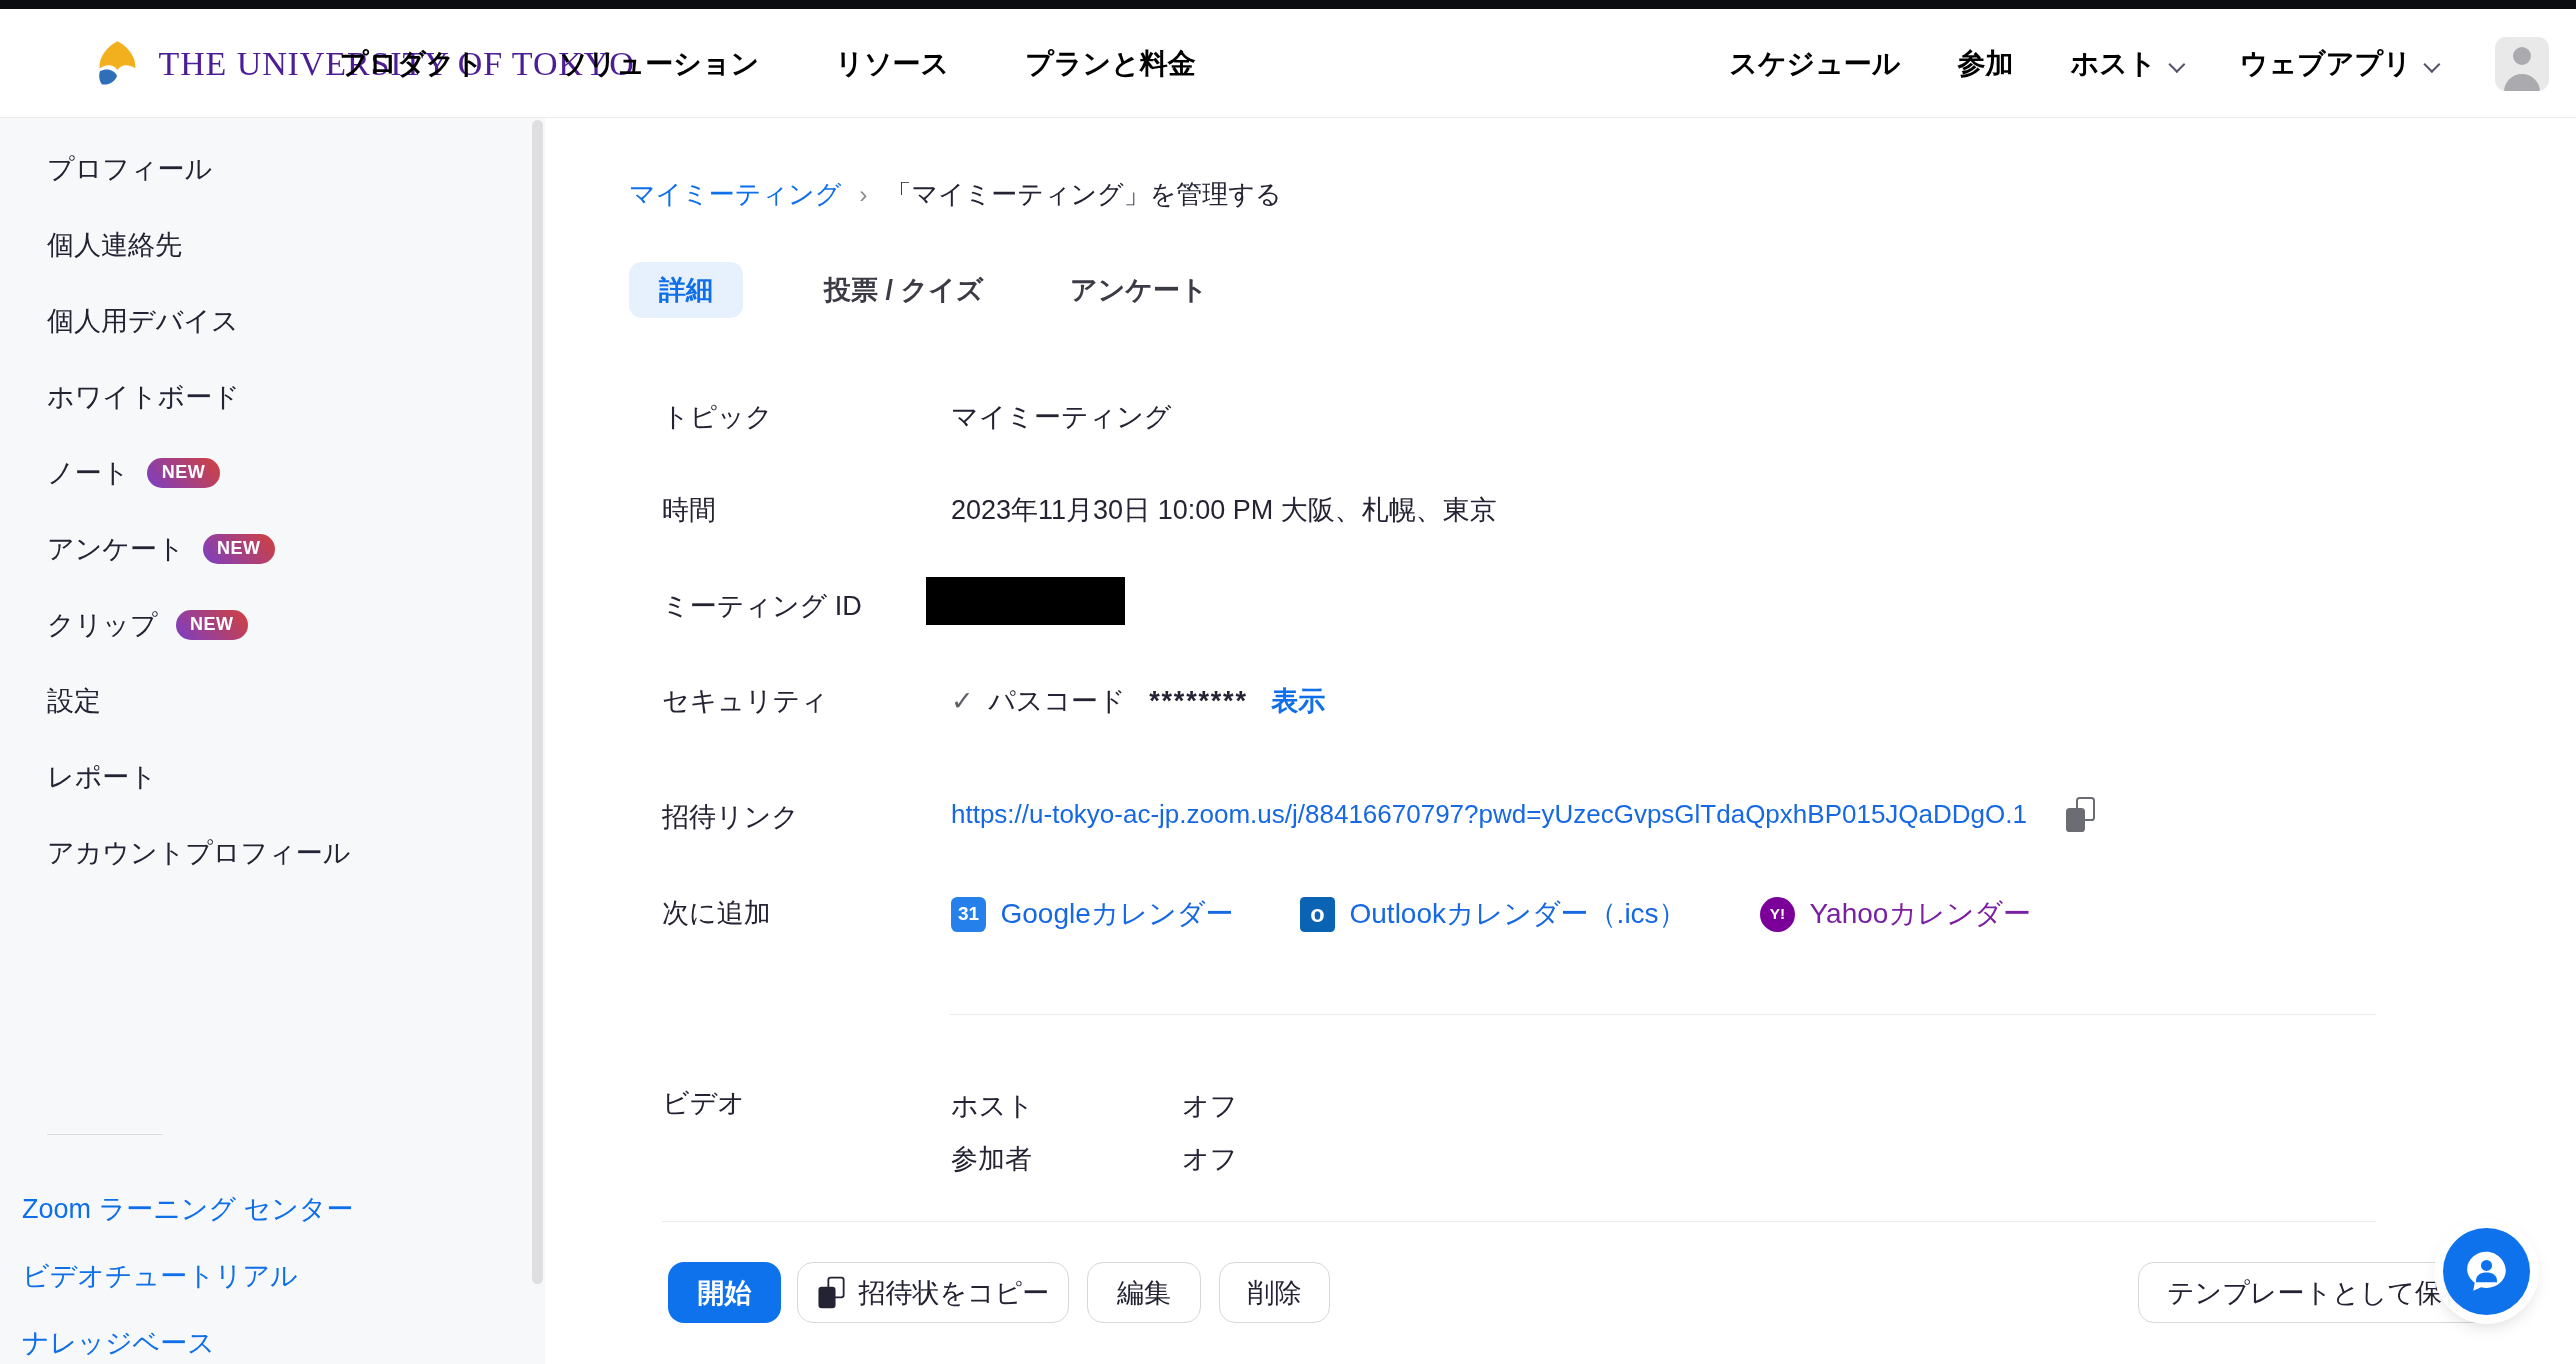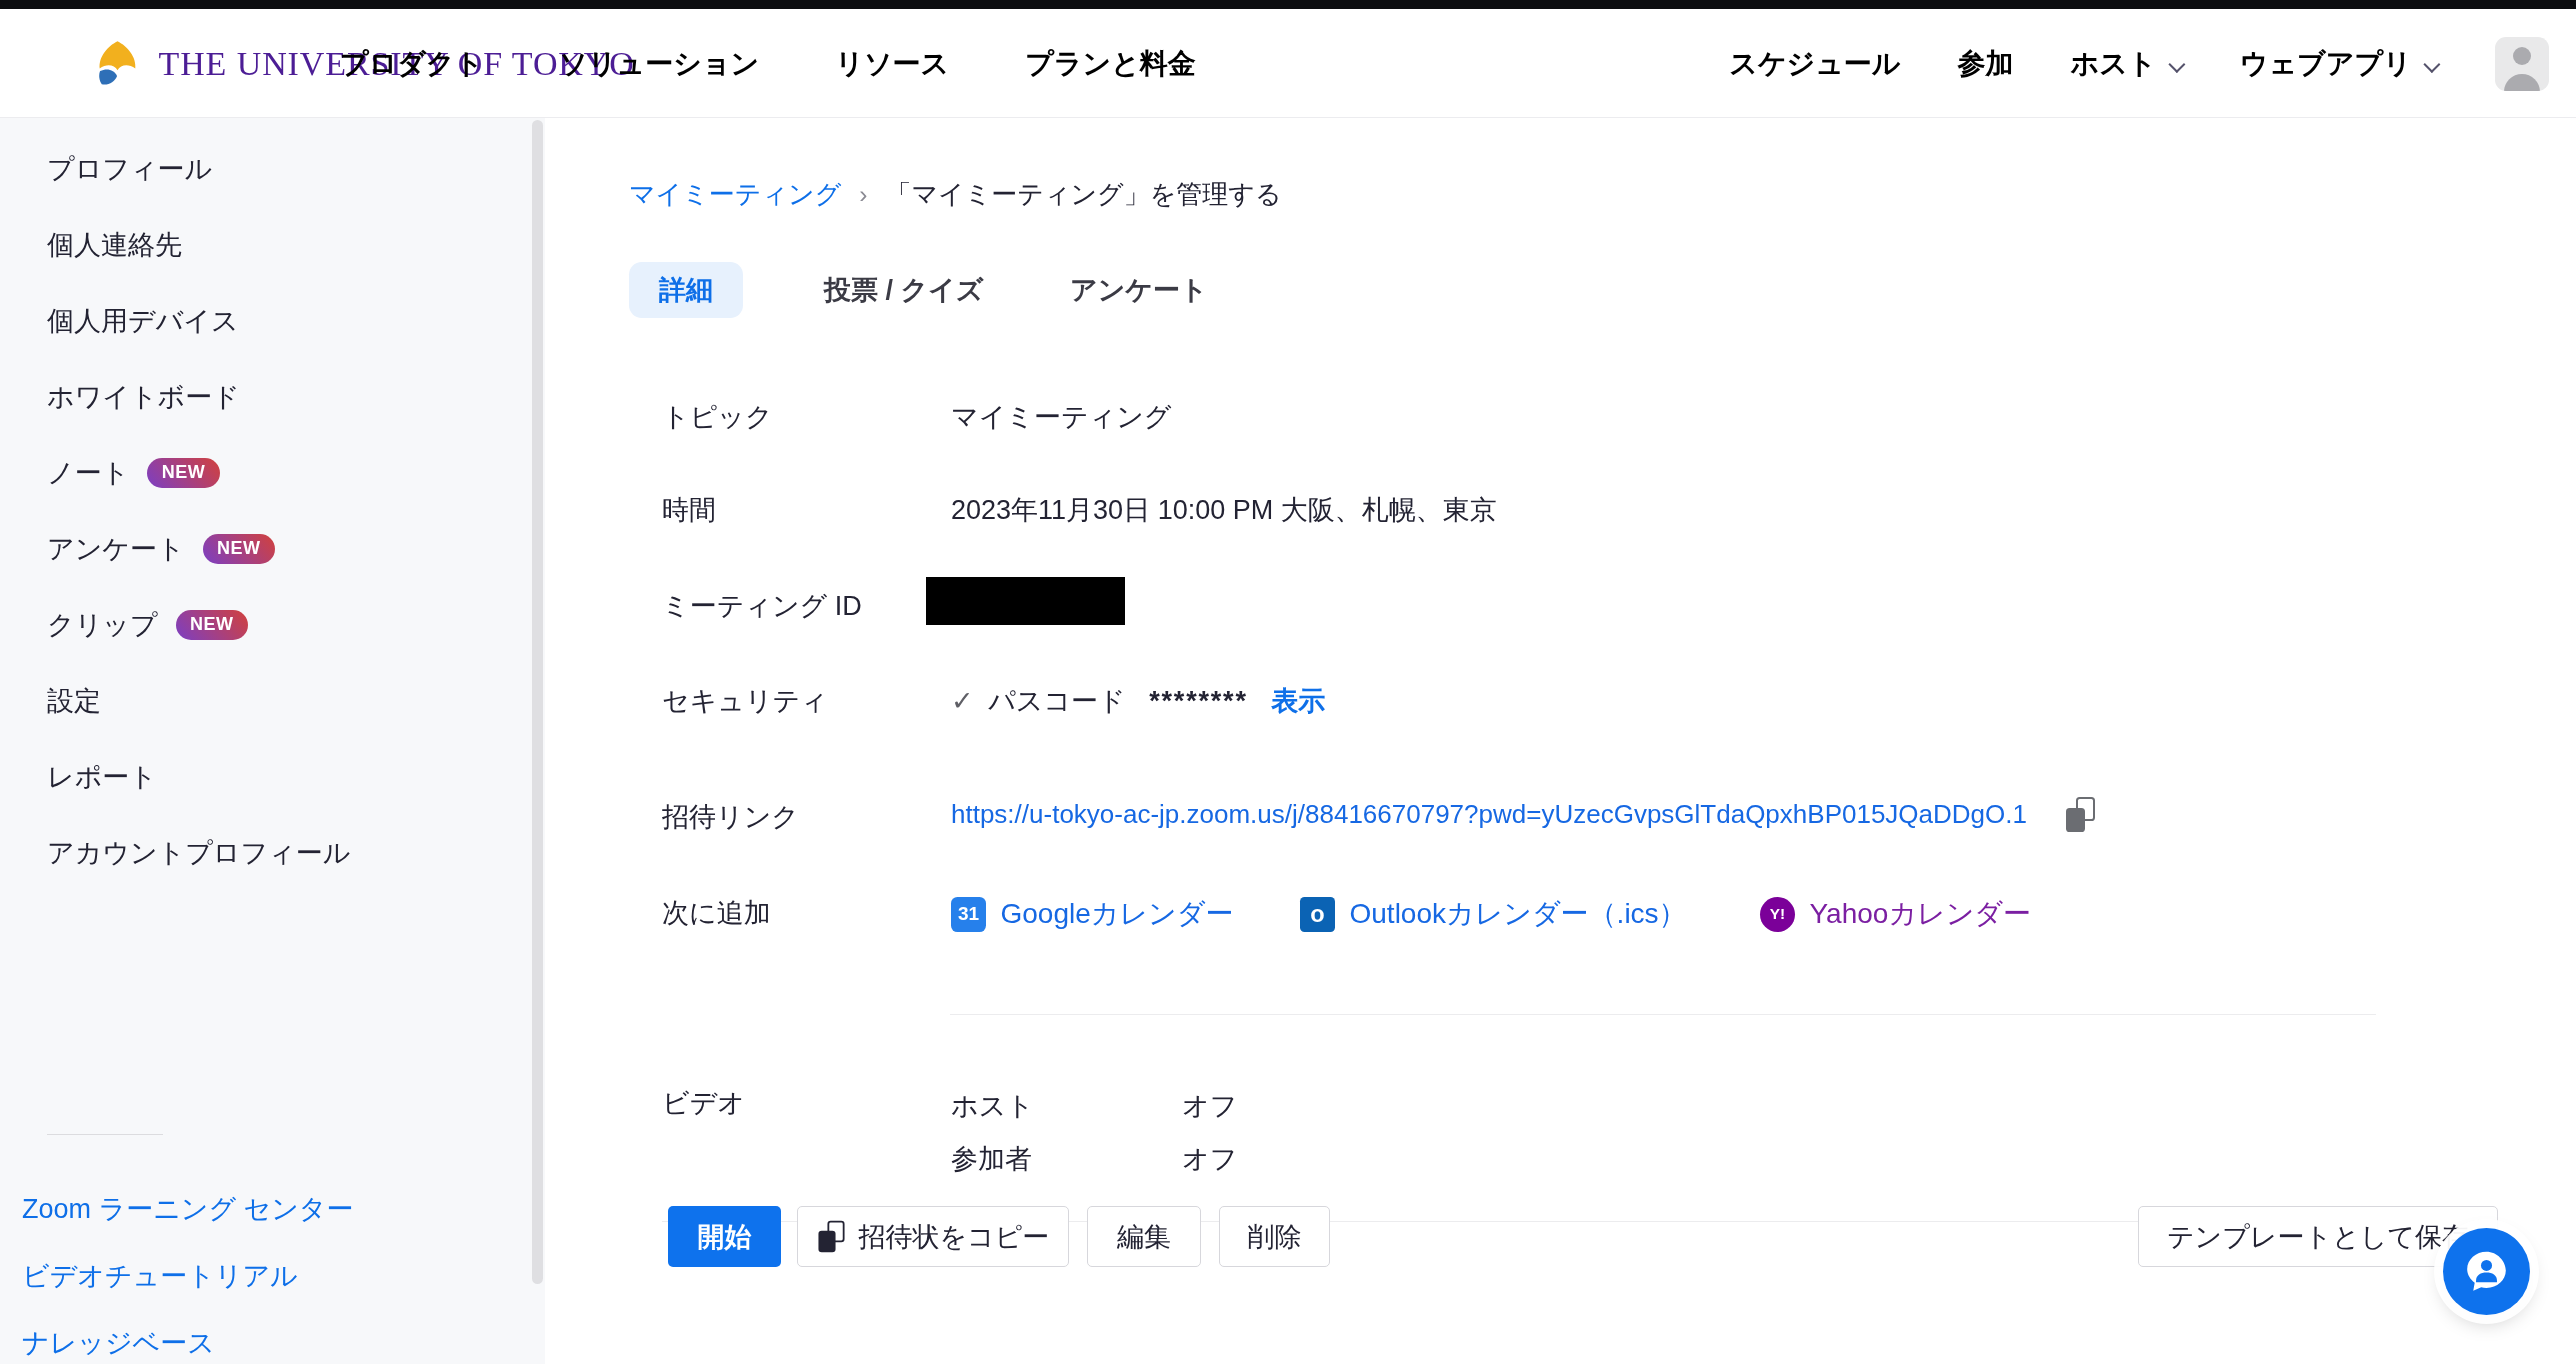--- a/index.html
+++ b/index.html
@@ -67,21 +67,21 @@
   .cal-text { font-size:28px; white-space:nowrap; }
   .gcal { width:35px; height:35px; border-radius:6.4px; background:#2680eb; color:#fff; font-size:19px; font-weight:700; display:flex; align-items:center; justify-content:center; }
   .ocal { width:35px; height:35px; border-radius:4.5px; background:#0b63b4; color:#fff; font-size:23.6px; font-weight:700; display:flex; align-items:center; justify-content:center; }
   .ycal { width:35px; height:35px; border-radius:50%; background:#7b0099; color:#fff; font-size:15.4px; font-weight:700; display:flex; align-items:center; justify-content:center; }
   .cal-blue { color:#1668e3; }
   .cal-purple { color:#7b1fa2; }
 
   .divider1 { position:absolute; left:405px; top:896px; width:1426px; border-top:1.8px solid #ececee; }
   .divider2 { position:absolute; left:117px; top:1103px; width:1714px; border-top:1.8px solid #ececee; }
 
-  .btn { position:absolute; top:1088px; height:61px; border-radius:5px; font-size:27px; display:flex; align-items:center; justify-content:center; cursor:pointer; border:none; background:#fff; font-family:Liberation Mono, monospace; color:#232333; white-space:nowrap; }
+  .btn { position:absolute; top:1144px; height:61px; border-radius:16px; font-size:27px; display:flex; align-items:center; justify-content:center; cursor:pointer; border:none; background:#fff; font-family:Liberation Mono, monospace; color:#232333; white-space:nowrap; }
   .btn.primary { left:123px; width:113px; background:#0e72ed; color:#fff; font-weight:600; }
   .btn.outline { border:1.8px solid #d7d7dc; }
   .btn.copyinv { left:252px; width:272px; gap:12.7px; }
   .btn.edit { left:542px; width:114px; }
   .btn.del { left:674px; width:111px; }
   .btn.savetpl { left:1593px; width:360px; }
   .copy-dark { color:#232333; transform:scale(0.9); }
 
   .support-fab { position:absolute; left:2443px; top:1228px; width:87px; height:87px; border-radius:50%; background:#0e72ed; display:flex; align-items:center; justify-content:center; cursor:pointer; box-shadow:0 0 0 9px rgba(255,255,255,0.95), 0 7.3px 20px rgba(0,0,0,0.22); }
   .support-fab svg { width:53px; height:53px; }

